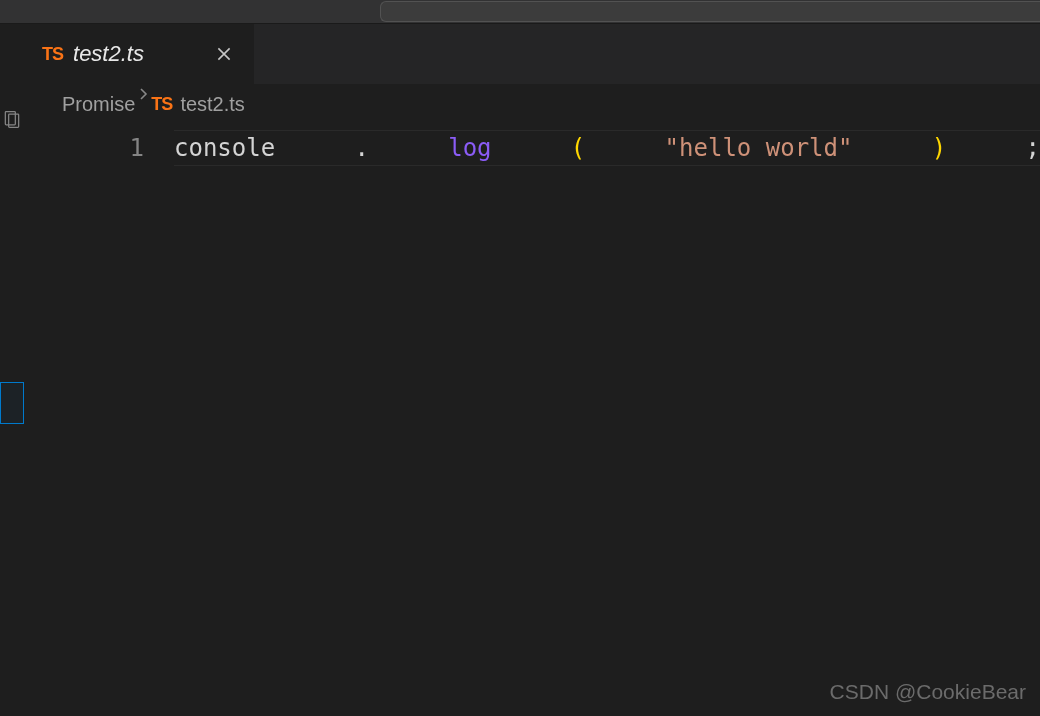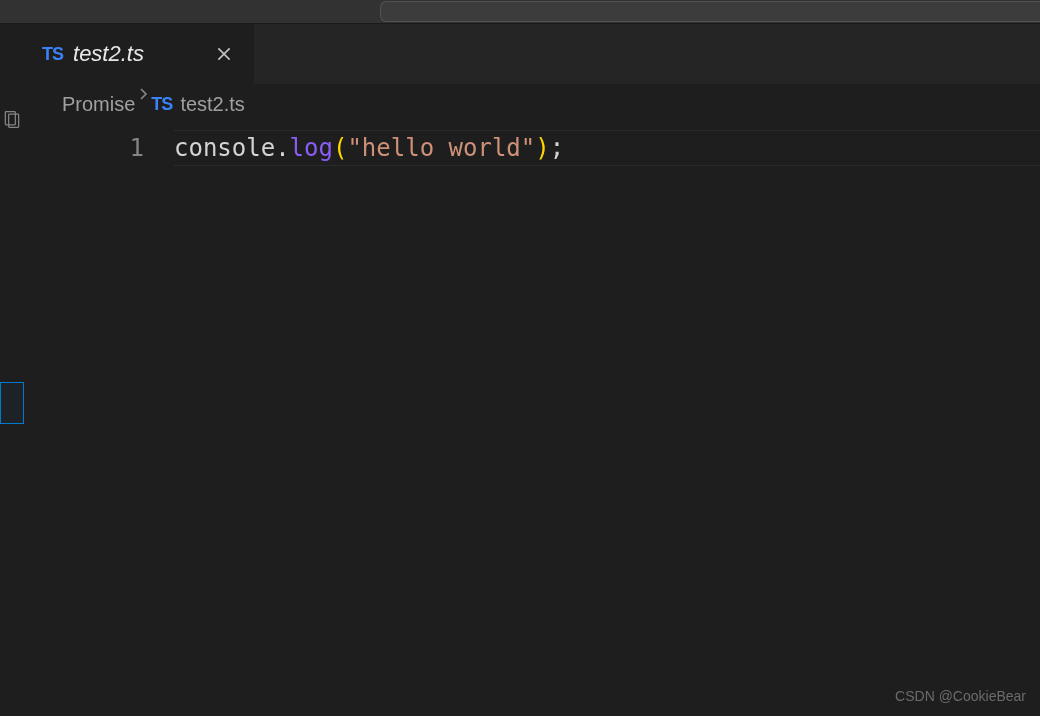--- a/index.html
+++ b/index.html
@@ -81,21 +81,21 @@
     .tab {
       display: flex;
       align-items: center;
       padding: 0 18px 0 18px;
       background: #1e1e1e;
       gap: 10px;
       cursor: pointer;
       min-width: 230px;
     }
     .ts-icon {
-      color: #3b82f6;
+      color: #f97316;
       font-weight: 700;
       font-size: 18px;
       letter-spacing: -1px;
     }
     .tab-label {
       color: #e8e8e8;
       font-style: italic;
       font-size: 22px;
       flex: 1;
     }
@@ -143,20 +143,21 @@
     }
     .code-content {
       flex: 1;
       position: relative;
     }
     .code-line {
       display: flex;
       flex-wrap: nowrap;
       white-space: pre;
       position: relative;
+      justify-content: space-between;
     }
     .line-highlight {
       position: absolute;
       left: 0;
       right: 0;
       top: 0;
       height: 36px;
       border-top: 1px solid #2a2a2a;
       border-bottom: 1px solid #2a2a2a;
       pointer-events: none;
@@ -164,21 +165,21 @@
     .tok-obj { color: #d4d4d4; }
     .tok-punct { color: #d4d4d4; }
     .tok-method { color: #8b5cf6; }
     .tok-paren { color: #ffd700; }
     .tok-string { color: #ce9178; }
     .watermark {
       position: absolute;
       bottom: 12px;
       right: 14px;
       color: #6b6b6b;
-      font-size: 14px;
+      font-size: 21px;
       font-family: -apple-system, sans-serif;
     }
   </style>
 </head>
 <body>
 
 <div class="top-bar">
   <div class="search-pill"></div>
 </div>
 

